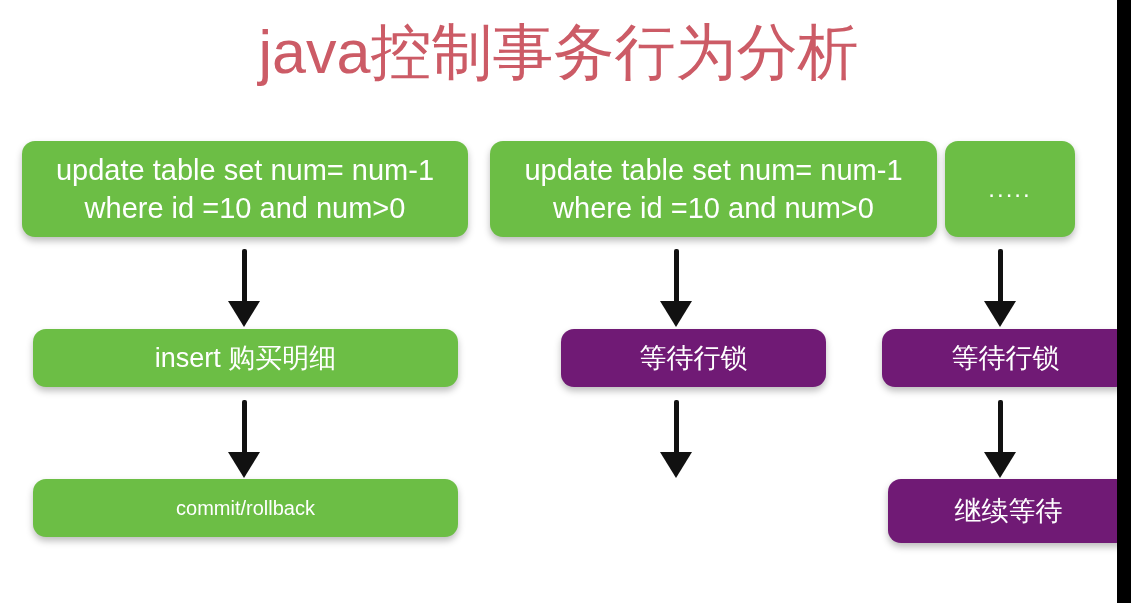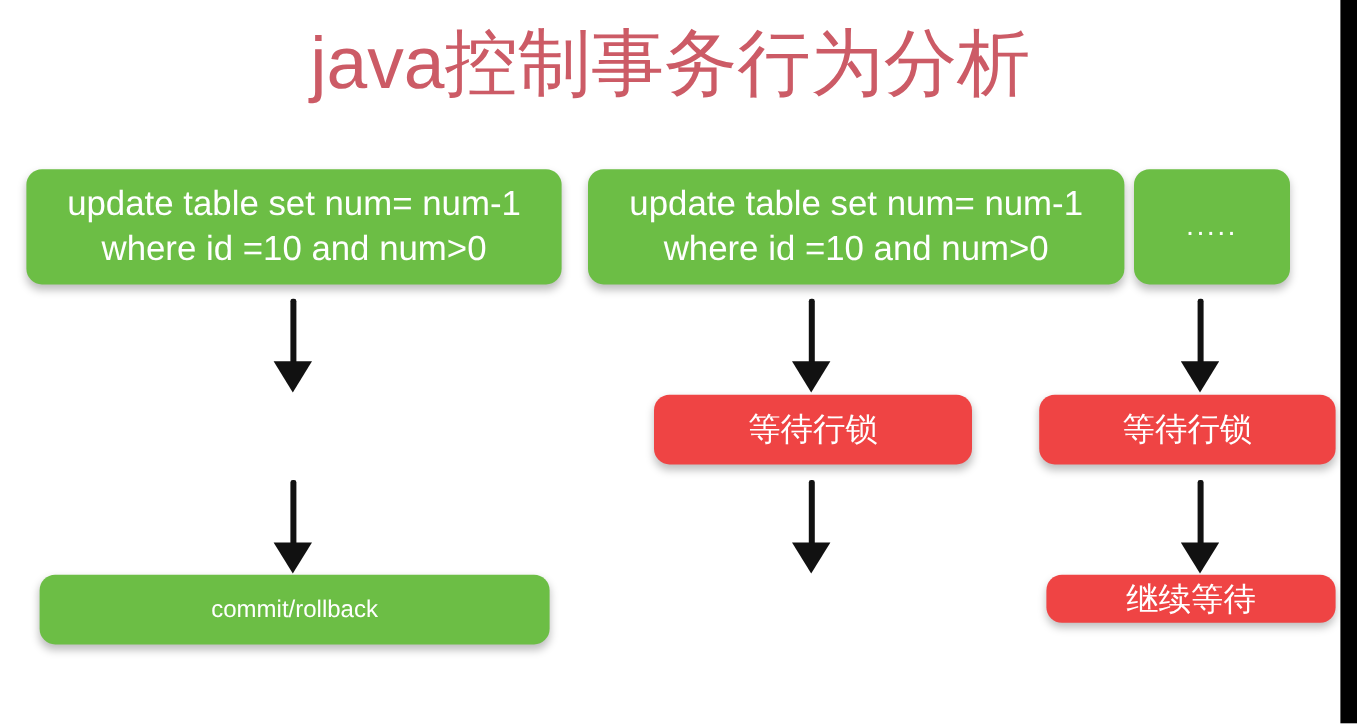--- a/index.html
+++ b/index.html
@@ -49,21 +49,21 @@
     color: #ffffff;
     display: flex;
     align-items: center;
     justify-content: center;
     text-align: center;
     box-shadow: 0 4px 7px rgba(0,0,0,0.26);
     font-weight: 400;
     padding: 0 6px;
   }
   .node.green { background: #6cbe45; }
-  .node.red   { background: #ef4444; }
+  .node.red   { background: #701a75; margin-left: 16px; }
 
   .node .line { display: block; }
 
   
   .arrow {
     position: absolute;
   }
   .arrow .shaft {
     position: absolute;
     left: 50%;
@@ -97,20 +97,25 @@
       <span class="line">update table set num= num-1</span>
       <span class="line">where id =10 and num&gt;0</span>
     </div>
   </div>
 
   <div class="arrow" style="left:228px; top:249px; width:32px; height:78px;">
     <div class="shaft" style="height:56px;"></div>
     <div class="head"></div>
   </div>
 
+  <div class="node green" style="left:33px; top:329px; width:425px; height:58px; font-size:27px; line-height:33px;">
+    <div>
+      <span class="line">insert 购买明细</span>
+    </div>
+  </div>
 
   <div class="arrow" style="left:228px; top:400px; width:32px; height:78px;">
     <div class="shaft" style="height:56px;"></div>
     <div class="head"></div>
   </div>
 
   <div class="node green" style="left:33px; top:479px; width:425px; height:58px; font-size:20px; line-height:33px;">
     <div>
       <span class="line">commit/rollback</span>
     </div>
@@ -155,20 +160,20 @@
     <div>
       <span class="line">等待行锁</span>
     </div>
   </div>
 
   <div class="arrow" style="left:984px; top:400px; width:32px; height:78px;">
     <div class="shaft" style="height:56px;"></div>
     <div class="head"></div>
   </div>
 
-  <div class="node red" style="left:872px; top:479px; width:241px; height:40px; font-size:27px; line-height:33px;">
+  <div class="node red" style="left:872px; top:479px; width:241px; height:64px; font-size:27px; line-height:33px;">
     <div>
       <span class="line">继续等待</span>
     </div>
   </div>
 
   <div class="edge-bar"></div>
 </div>
 
 </body></html>

